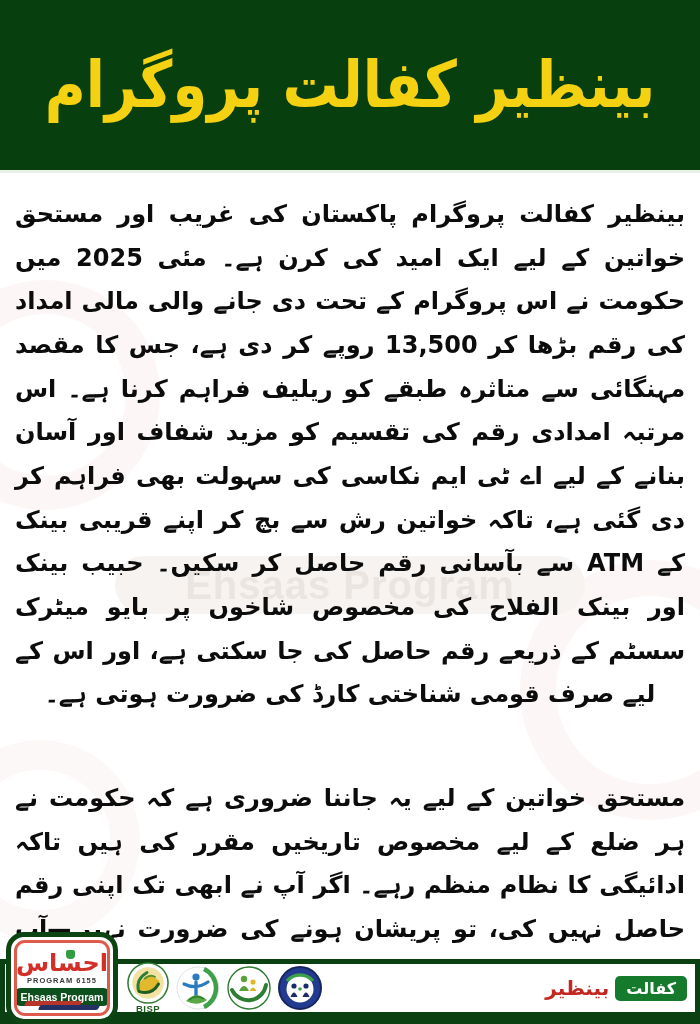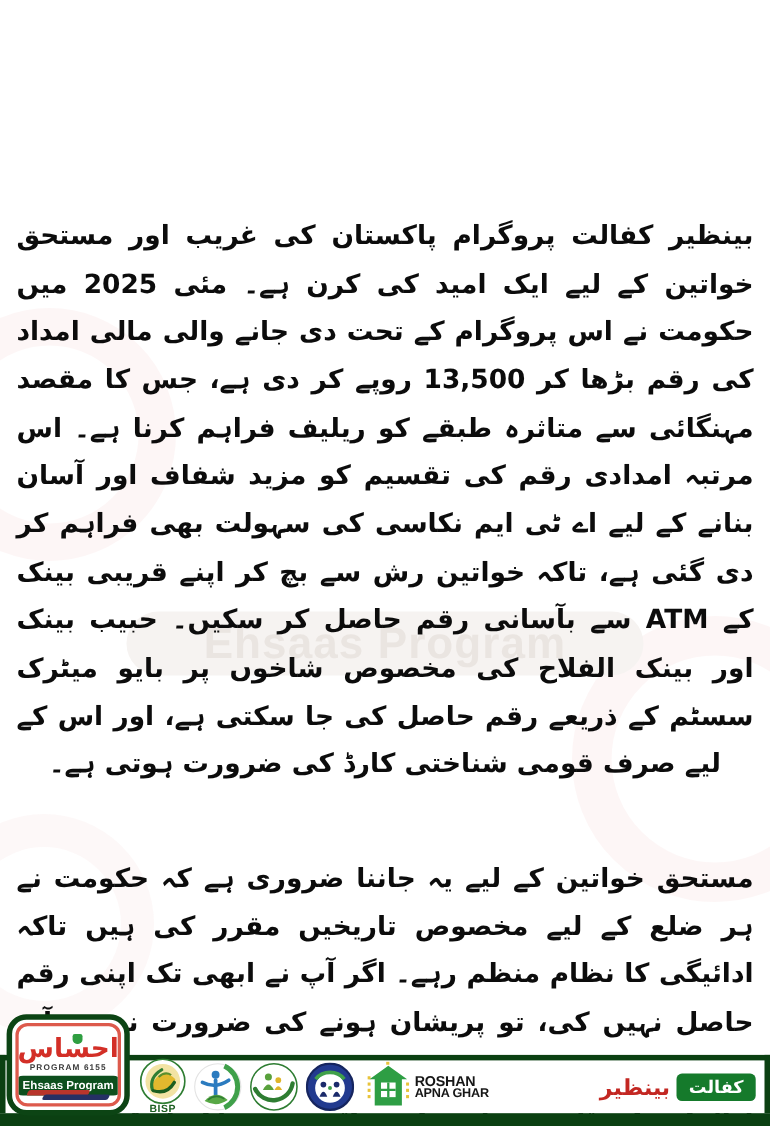--- a/index.html
+++ b/index.html
@@ -55,21 +55,21 @@
   }
   .footer-bar {
     position:absolute; bottom:12px; left:0; right:0; height:53px;
     background:#ffffff; border:5px solid #0b4012; border-bottom:none;
     display:flex; align-items:center; gap:8px;
     padding:2px 8px 2px 122px; z-index:3;
   }
 
   
   .ehsaas-logo {
-    position:absolute; left:6px; bottom:10px; width:112px; height:92px;
+    position:absolute; left:6px; bottom:0; width:112px; height:92px;
     background:#ffffff; border:5px solid #0c4414; border-radius:18px;
     z-index:5; padding:3px;
   }
   .ehsaas-inner {
     width:100%; height:100%; border:3px solid #dd5a4c; border-radius:11px;
     display:flex; flex-direction:column; align-items:center; justify-content:center;
     gap:1px; overflow:hidden; position:relative; background:#fff;
   }
   .ehsaas-urdu {
     color:#d32f27; font-size:24px; font-weight:bold; line-height:1;
@@ -121,20 +121,23 @@
   .badge-taleemi {
     background:#f3c616; color:#c32722; font-size:15px; font-weight:bold;
     padding:3px 7px; border-radius:4px; direction:rtl;
   }
 </style>
 </head>
 <body>
 
 <div class="page">
 
+  <div class="header">
+    <div class="header-title">بینظیر کفالت پروگرام</div>
+  </div>
 
   <div class="wm-ring r1"></div>
   <div class="wm-ring r2"></div>
   <div class="wm-ring r3"></div>
   <div class="wm-text-box">
     <div class="wm-text">Ehsaas Program</div>
   </div>
 
   <div class="content">
     <p class="para-1">بینظیر کفالت پروگرام پاکستان کی غریب اور مستحق خواتین کے لیے ایک امید کی کرن ہے۔ مئی 2025 میں حکومت نے اس پروگرام کے تحت دی جانے والی مالی امداد کی رقم بڑھا کر 13,500 روپے کر دی ہے، جس کا مقصد مہنگائی سے متاثرہ طبقے کو ریلیف فراہم کرنا ہے۔ اس مرتبہ امدادی رقم کی تقسیم کو مزید شفاف اور آسان بنانے کے لیے اے ٹی ایم نکاسی کی سہولت بھی فراہم کر دی گئی ہے، تاکہ خواتین رش سے بچ کر اپنے قریبی بینک کے ATM سے بآسانی رقم حاصل کر سکیں۔ حبیب بینک اور بینک الفلاح کی مخصوص شاخوں پر بایو میٹرک سسٹم کے ذریعے رقم حاصل کی جا سکتی ہے، اور اس کے لیے صرف قومی شناختی کارڈ کی ضرورت ہوتی ہے۔</p>
@@ -189,43 +192,20 @@
           <path d="M9 15 A17 17 0 0 1 35 15" stroke="#3fa04a" stroke-width="3.4" fill="none"></path>
           <circle cx="16" cy="20" r="2.6" fill="#1b2a6b"></circle>
           <path d="M12.5 31 Q16 22 19.5 31 Z" fill="#1b2a6b"></path>
           <circle cx="28" cy="20" r="2.6" fill="#1b2a6b"></circle>
           <path d="M24.5 31 Q28 22 31.5 31 Z" fill="#1b2a6b"></path>
           <circle cx="22" cy="23" r="1.8" fill="#3fa04a"></circle>
         </svg>
       </span>
     </div>
 
-    <div class="roshan">
-      <span>
-        <svg width="38" height="42" viewBox="0 0 40 44">
-          <g fill="#e8c33a">
-            <rect x="0" y="14" width="3" height="3"></rect>
-              <rect x="0" y="20" width="3" height="3"></rect>
-            <rect x="0" y="26" width="3" height="3"></rect>
-              <rect x="0" y="32" width="3" height="3"></rect>
-            <rect x="37" y="20" width="3" height="3"></rect>
-              <rect x="37" y="26" width="3" height="3"></rect>
-            <rect x="37" y="32" width="3" height="3"></rect>
-              <rect x="18" y="0" width="3" height="3"></rect>
-          </g>
-          <path d="M20 4 L38 17 L33 17 L33 42 L7 42 L7 17 L2 17 Z" fill="#2e9e44"></path>
-          <rect x="13" y="20" width="14" height="14" fill="#ffffff"></rect>
-          <path d="M20 20 V34 M13 27 H27" stroke="#2e9e44" stroke-width="2.2"></path>
-        </svg>
-      </span>
-      <div class="roshan-text">
-        <div>ROSHAN</div>
-        <div class="l2">APNA GHAR</div>
-      </div>
-    </div>
 
     <div class="brand-badges">
 
       <span class="badge-kafalat">کفالت</span>
       <span class="benazir-word">بینظیر</span>
     </div>
   </div>
 
   <div class="ehsaas-logo">
     <div class="ehsaas-inner">

